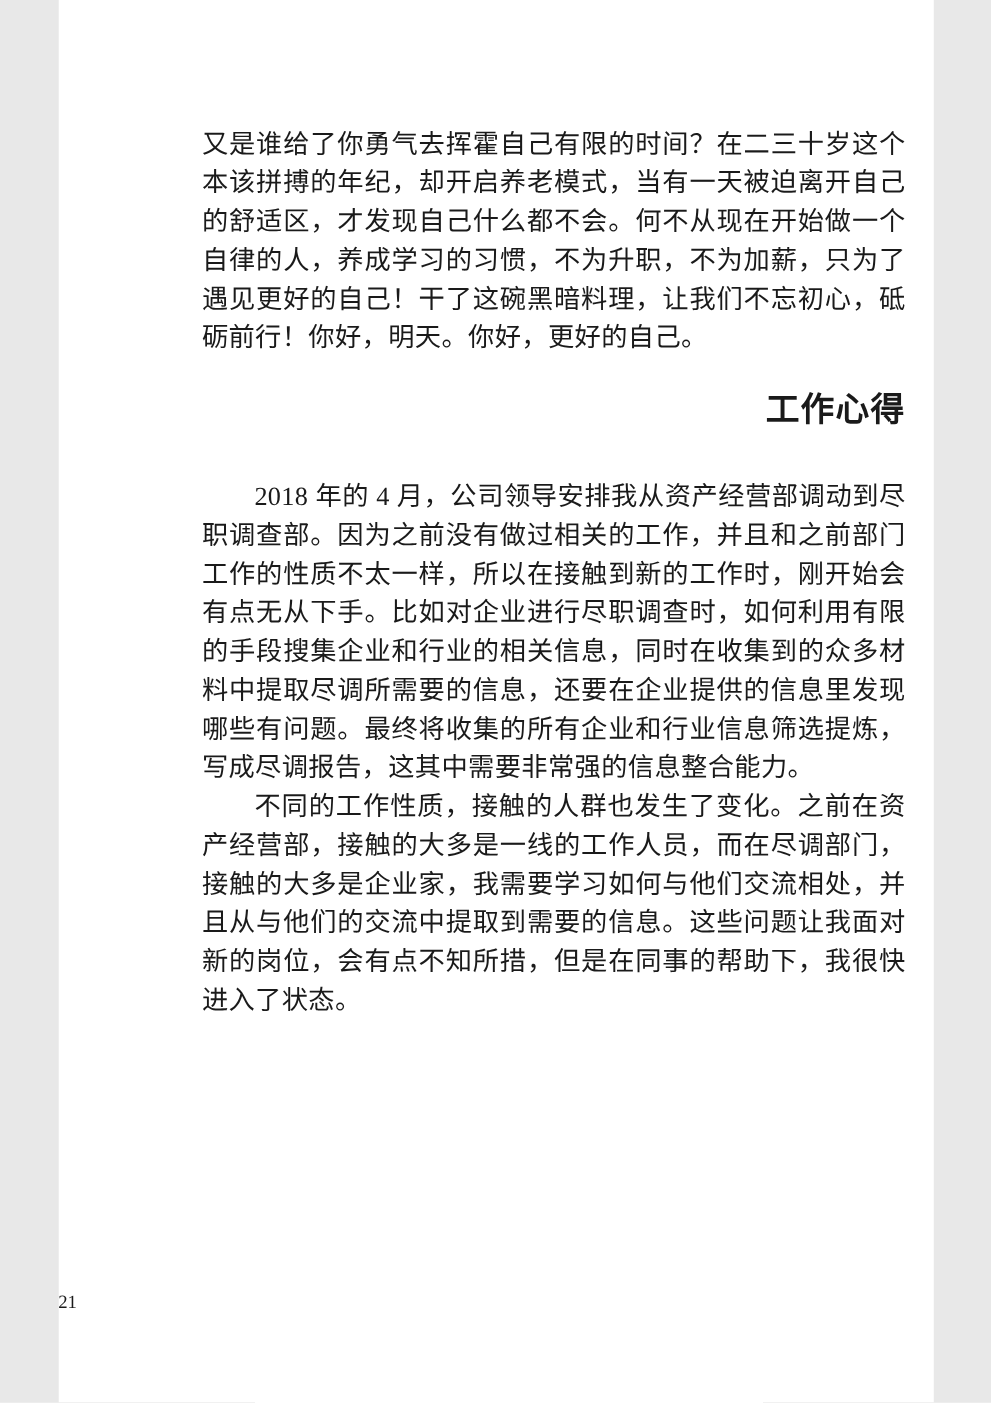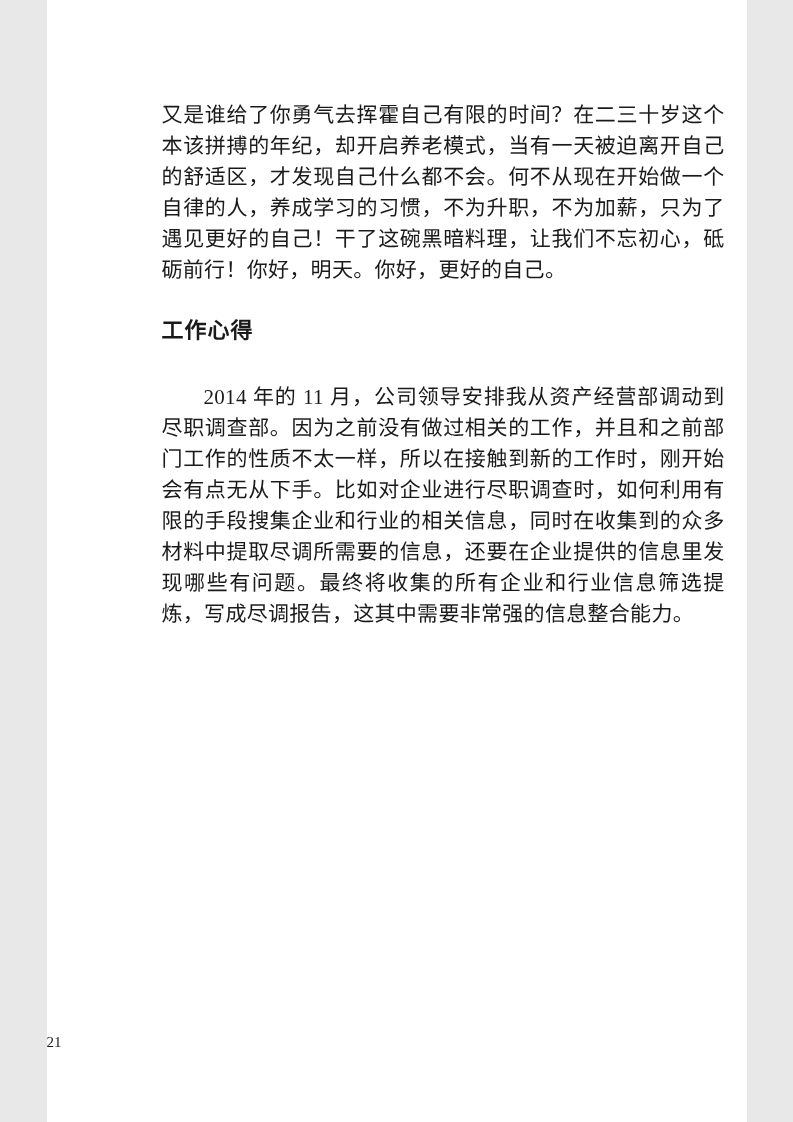--- a/index.html
+++ b/index.html
@@ -35,25 +35,25 @@
     text-indent: 2em;
   }
   .signature-line {
     margin: 0;
     font-size: 21px;
     line-height: 31px;
     text-align: right;
   }
   .section-heading {
     margin: 26px 0 32px 0;
-    font-size: 22px;
+    font-size: 27px;
     line-height: 38px;
     font-weight: bold;
-    text-align: left;
-    font-family: Liberation Serif, serif;
+    text-align: right;
+    font-family: Liberation Mono, monospace;
     letter-spacing: 1px;
   }
   .page-number {
     position: absolute;
     left: 0;
     top: 1033px;
     width: 793px;
     text-align: left;
     font-size: 15px;
     line-height: 18px;
@@ -63,19 +63,20 @@
 </head>
 <body>
 
 <div class="page">
   <div class="content">
     <p class="body-text">又是谁给了你勇气去挥霍自己有限的时间？在二三十岁这个本该拼搏的年纪，却开启养老模式，当有一天被迫离开自己的舒适区，才发现自己什么都不会。何不从现在开始做一个自律的人，养成学习的习惯，不为升职，不为加薪，只为了遇见更好的自己！干了这碗黑暗料理，让我们不忘初心，砥砺前行！你好，明天。你好，更好的自己。</p>
 
 
     <h1 class="section-heading">工作心得</h1>
 
-    <p class="body-text indent-first">2014 年的 11 月，公司领导安排我从资产经营部调动到尽职调查部。因为之前没有做过相关的工作，并且和之前部门工作的性质不太一样，所以在接触到新的工作时，刚开始会有点无从下手。比如对企业进行尽职调查时，如何利用有限的手段搜集企业和行业的相关信息，同时在收集到的众多材料中提取尽调所需要的信息，还要在企业提供的信息里发现哪些有问题。最终将收集的所有企业和行业信息筛选提炼，写成尽调报告，这其中需要非常强的信息整合能力。</p>
+    <p class="body-text indent-first">2018 年的 4 月，公司领导安排我从资产经营部调动到尽职调查部。因为之前没有做过相关的工作，并且和之前部门工作的性质不太一样，所以在接触到新的工作时，刚开始会有点无从下手。比如对企业进行尽职调查时，如何利用有限的手段搜集企业和行业的相关信息，同时在收集到的众多材料中提取尽调所需要的信息，还要在企业提供的信息里发现哪些有问题。最终将收集的所有企业和行业信息筛选提炼，写成尽调报告，这其中需要非常强的信息整合能力。</p>
 
+    <p class="body-text indent-first">不同的工作性质，接触的人群也发生了变化。之前在资产经营部，接触的大多是一线的工作人员，而在尽调部门，接触的大多是企业家，我需要学习如何与他们交流相处，并且从与他们的交流中提取到需要的信息。这些问题让我面对新的岗位，会有点不知所措，但是在同事的帮助下，我很快进入了状态。</p>
 
   </div>
 
   <div class="page-number">21</div>
 </div>
 
 </body></html>

